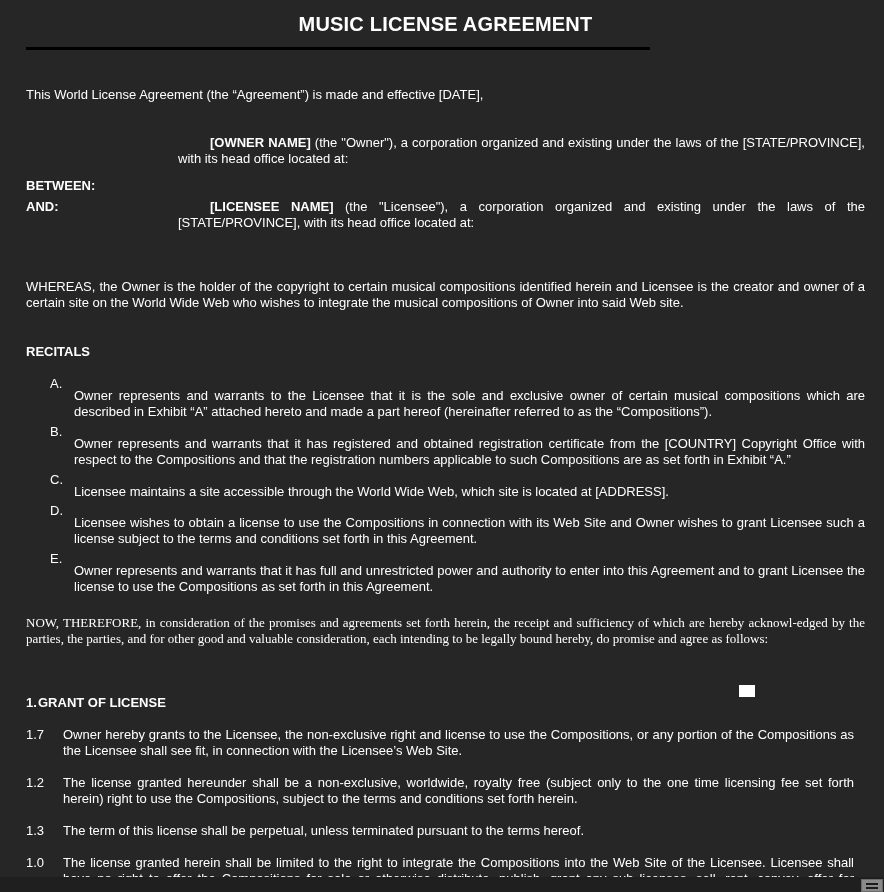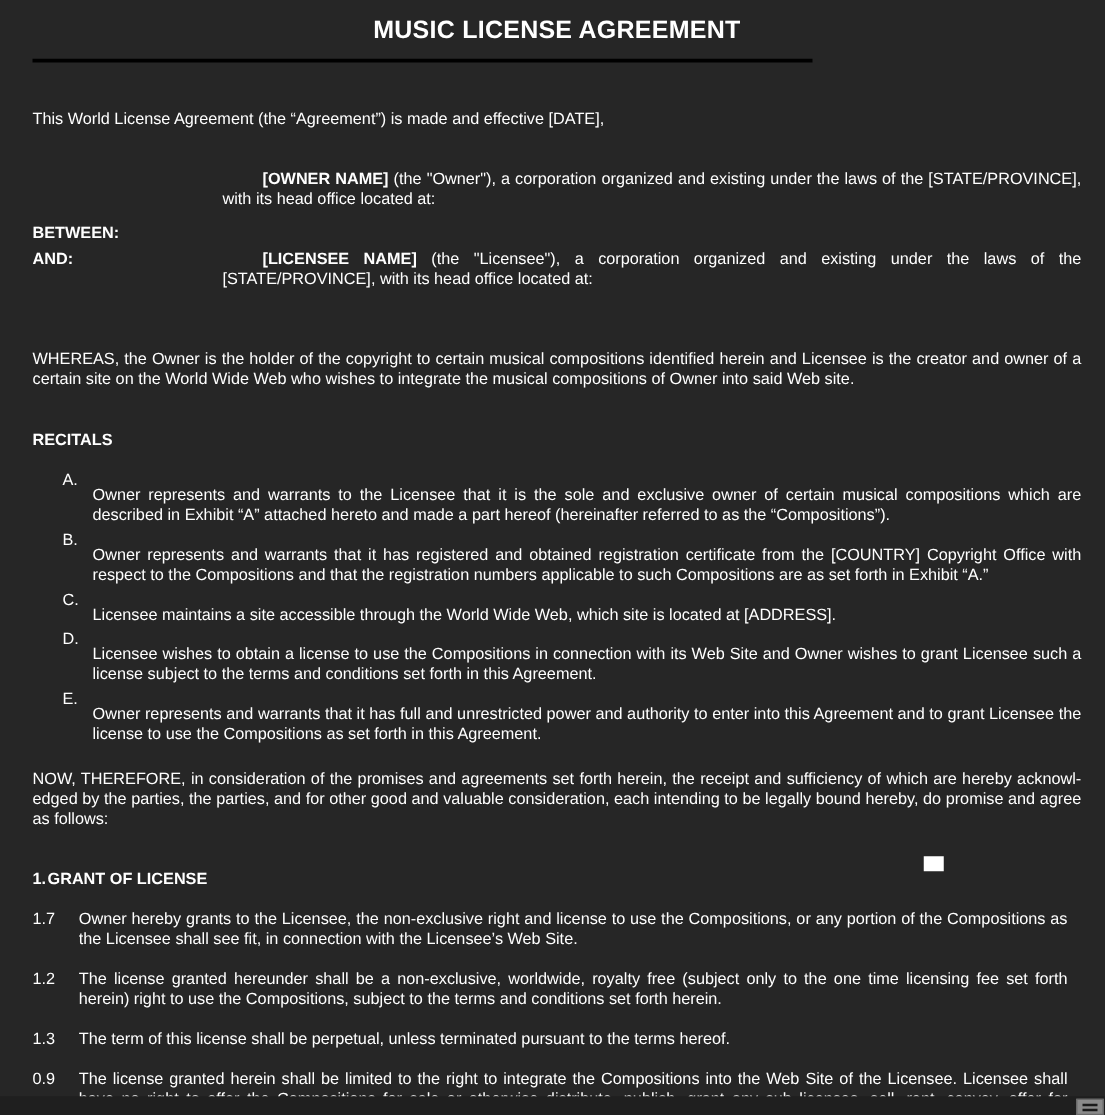--- a/index.html
+++ b/index.html
@@ -26,21 +26,21 @@
     .party-text b { font-weight: bold; margin-left: 32px; }
     .between-label { top: 135px; margin-top: 43px; }
     .between-text { top: 135px; }
     .and-label { top: 199px; }
     .and-text { top: 199px; }
     .whereas { top: 279px; text-align: justify; }
     .recitals-h { top: 344px; font-weight: bold; }
     .recital { position: absolute; left: 0; width: 839px; }
     .recital .letter { position: absolute; left: 24px; }
     .recital .txt { position: absolute; left: 48px; width: 791px; text-align: justify; margin-top: 12px; }
-    .now { top: 615px; text-align: justify; }
+    .now { top: 615px; text-align: justify; font-family: Liberation Serif, serif; }
     .sec-h { top: 695px; font-weight: bold; }
     .sec-h .num { position: absolute; left: 0; }
     .sec-h .lbl { position: absolute; left: 12px; }
     .clause { position: absolute; left: 0; width: 839px; }
     .clause .num { position: absolute; left: 0; }
     .clause .txt { position: absolute; left: 37px; width: 791px; text-align: justify; }
     .cursor-box {
       position: absolute; left: 739px; top: 685px; width: 16px; height: 12px; background: #ffffff;
     }
     .bottom-bar {
@@ -107,21 +107,21 @@
   </div>
   <div class="clause" style="top:775px">
     <span class="num">1.2</span>
     <span class="txt">The license granted hereunder shall be a non-exclusive, worldwide, royalty free (subject only to the one time licensing fee set forth herein) right to use the Compositions, subject to the terms and conditions set forth herein.</span>
   </div>
   <div class="clause" style="top:823px">
     <span class="num">1.3</span>
     <span class="txt">The term of this license shall be perpetual, unless terminated pursuant to the terms hereof.</span>
   </div>
   <div class="clause" style="top:855px">
-    <span class="num">0.9</span>
+    <span class="num">1.0</span>
     <span class="txt">The license granted herein shall be limited to the right to integrate the Compositions into the Web Site of the Licensee. Licensee shall have no right to offer the Compositions for sale or otherwise distribute, publish, grant any sub licenses, sell, rent, convey, offer for download or</span>
   </div>
 </div>
 
 <div class="cursor-box"></div>
 
 <div class="bottom-bar"></div>
 <div class="menu-btn">
   <span class="bar b1"></span>
   <span class="bar b2"></span>

